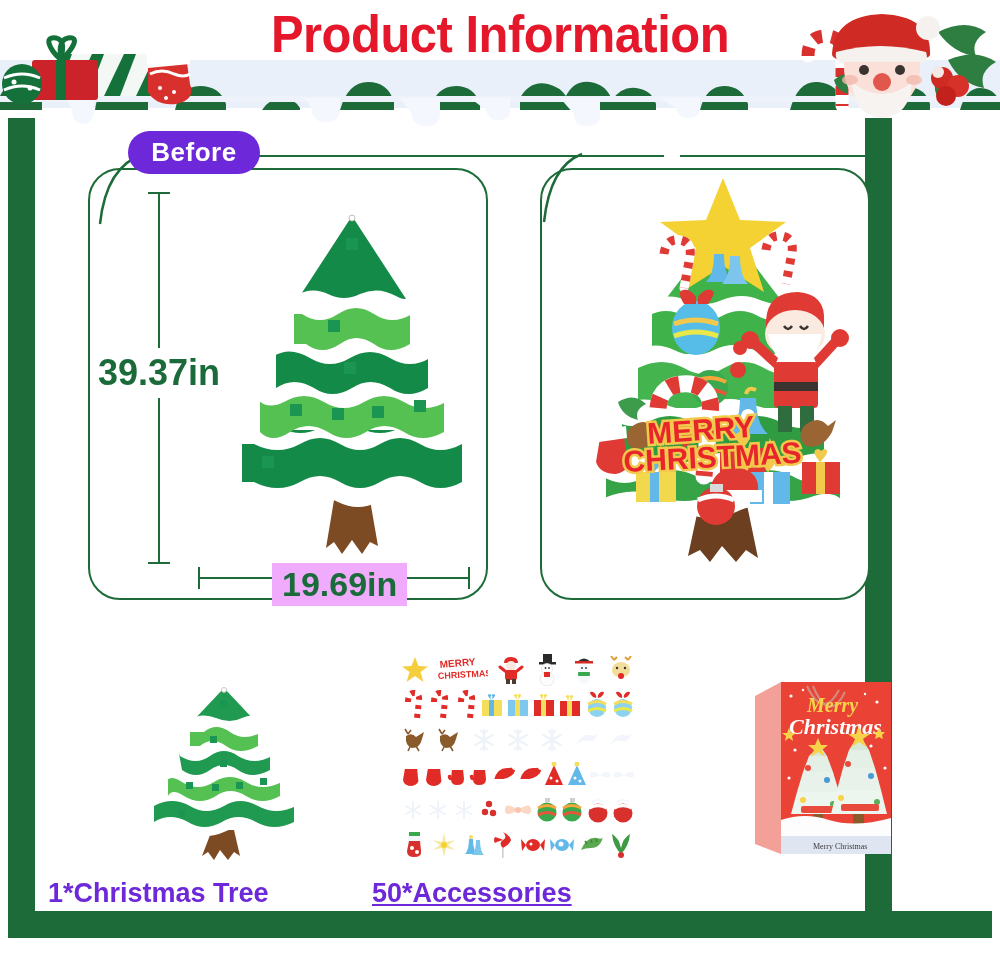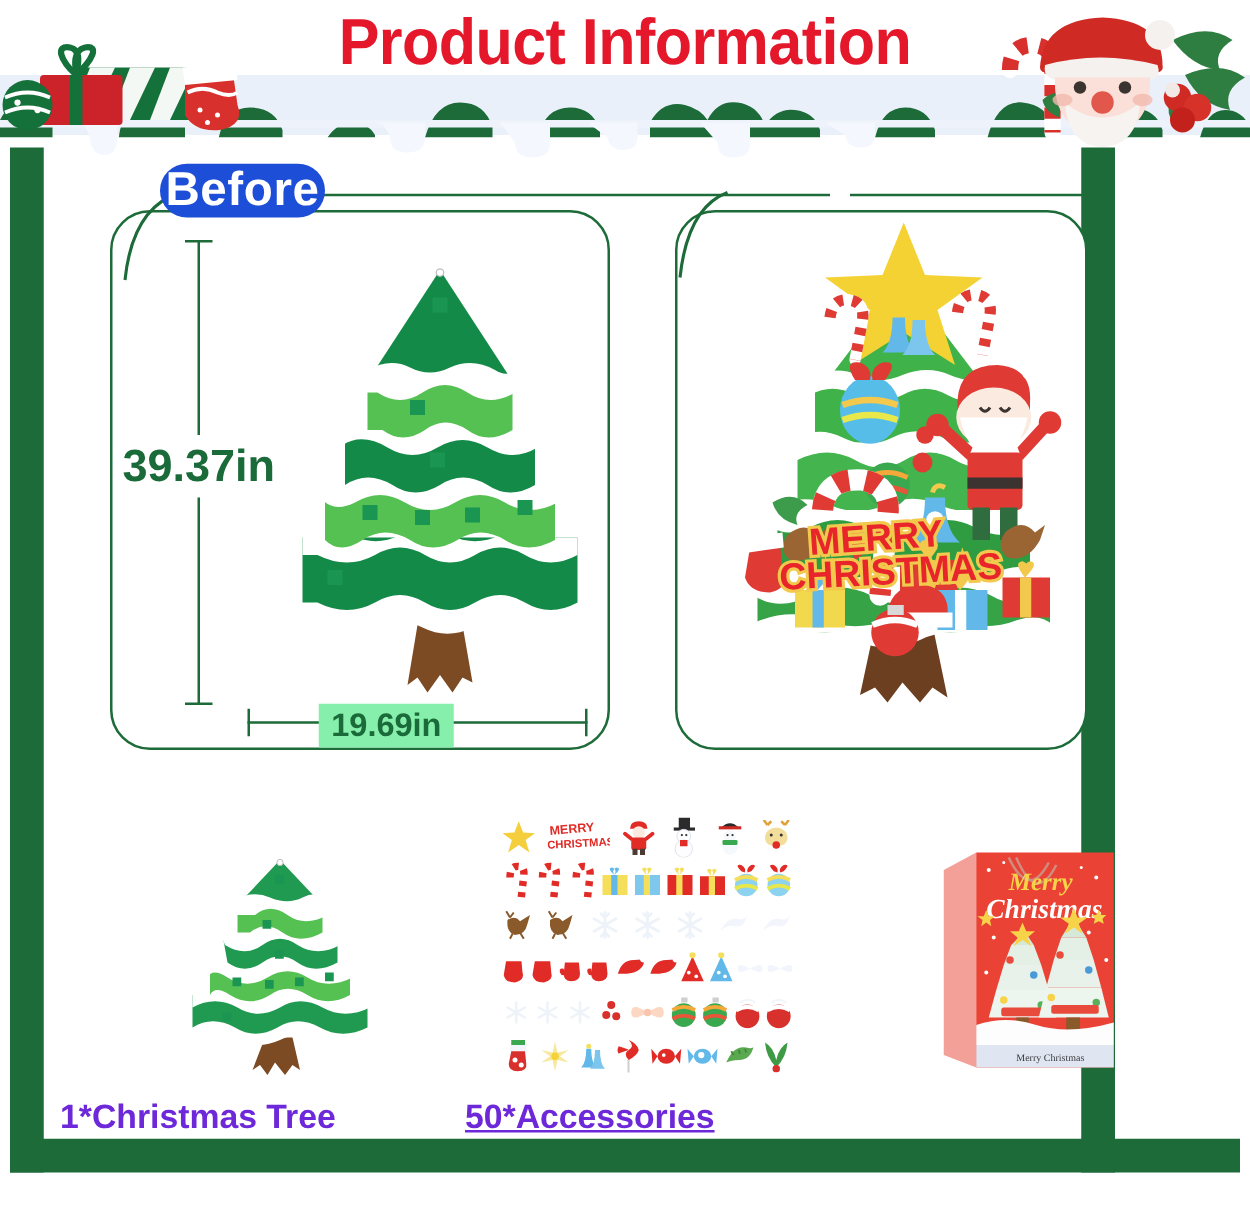--- a/index.html
+++ b/index.html
@@ -45,24 +45,24 @@
   .bumps { position: absolute; left: 0; top: 74px; width: 1000px; height: 36px; }
   .drips { position: absolute; left: 0; top: 96px; width: 1000px; height: 36px; }
 
   
   .hdr-left  { position: absolute; left: 0px;  top: 20px; width: 220px; height: 95px; }
   .hdr-right { position: absolute; right: 0px; top: 8px;  width: 210px; height: 115px; }
 
   
   .pill {
     position: absolute;
-    background: #1d4ed8;
+    background: #6d28d9;
     color: #ffffff;
     border-radius: 40px;
-    font-size: 38px;
+    font-size: 26px;
     font-weight: bold;
     display: flex; align-items: center; justify-content: center;
     font-family: "Liberation Sans Narrow", "Liberation Sans", sans-serif;
     letter-spacing: 0.5px;
     z-index: 6;
   }
   .pill-before { left: 128px; top: 131px; width: 132px; height: 43px; }
   .pill-after  { left: 570px; top: 131px; width: 114px; height: 43px; }
 
   
@@ -97,23 +97,23 @@
   .dim-h-line {
     position: absolute; left: 198px; top: 577px;
     width: 272px; height: 2px; background: #1c6b38;
   }
   .dim-h-cap-l, .dim-h-cap-r {
     position: absolute; top: 567px; width: 2px; height: 22px; background: #1c6b38;
   }
   .dim-h-cap-l { left: 198px; }
   .dim-h-cap-r { left: 468px; }
   .dim-h-label {
-    position: absolute; left: 255px; top: 563px;
-    background: #86efac; padding: 2px 10px;
-    font-size: 26px; font-weight: bold; color: #1a6b39;
+    position: absolute; left: 272px; top: 563px;
+    background: #f0abfc; padding: 2px 10px;
+    font-size: 34px; font-weight: bold; color: #1a6b39;
     font-family: "Liberation Sans Narrow", "Liberation Sans", sans-serif;
   }
 
   
   .tree-before { position: absolute; left: 232px; top: 182px; width: 240px; height: 390px; }
   .tree-after  { position: absolute; left: 588px; top: 176px; width: 270px; height: 400px; }
   .tree-small  { position: absolute; left: 146px; top: 668px; width: 156px; height: 200px; }
   .item-label {
     position: absolute;
     text-align: left;

